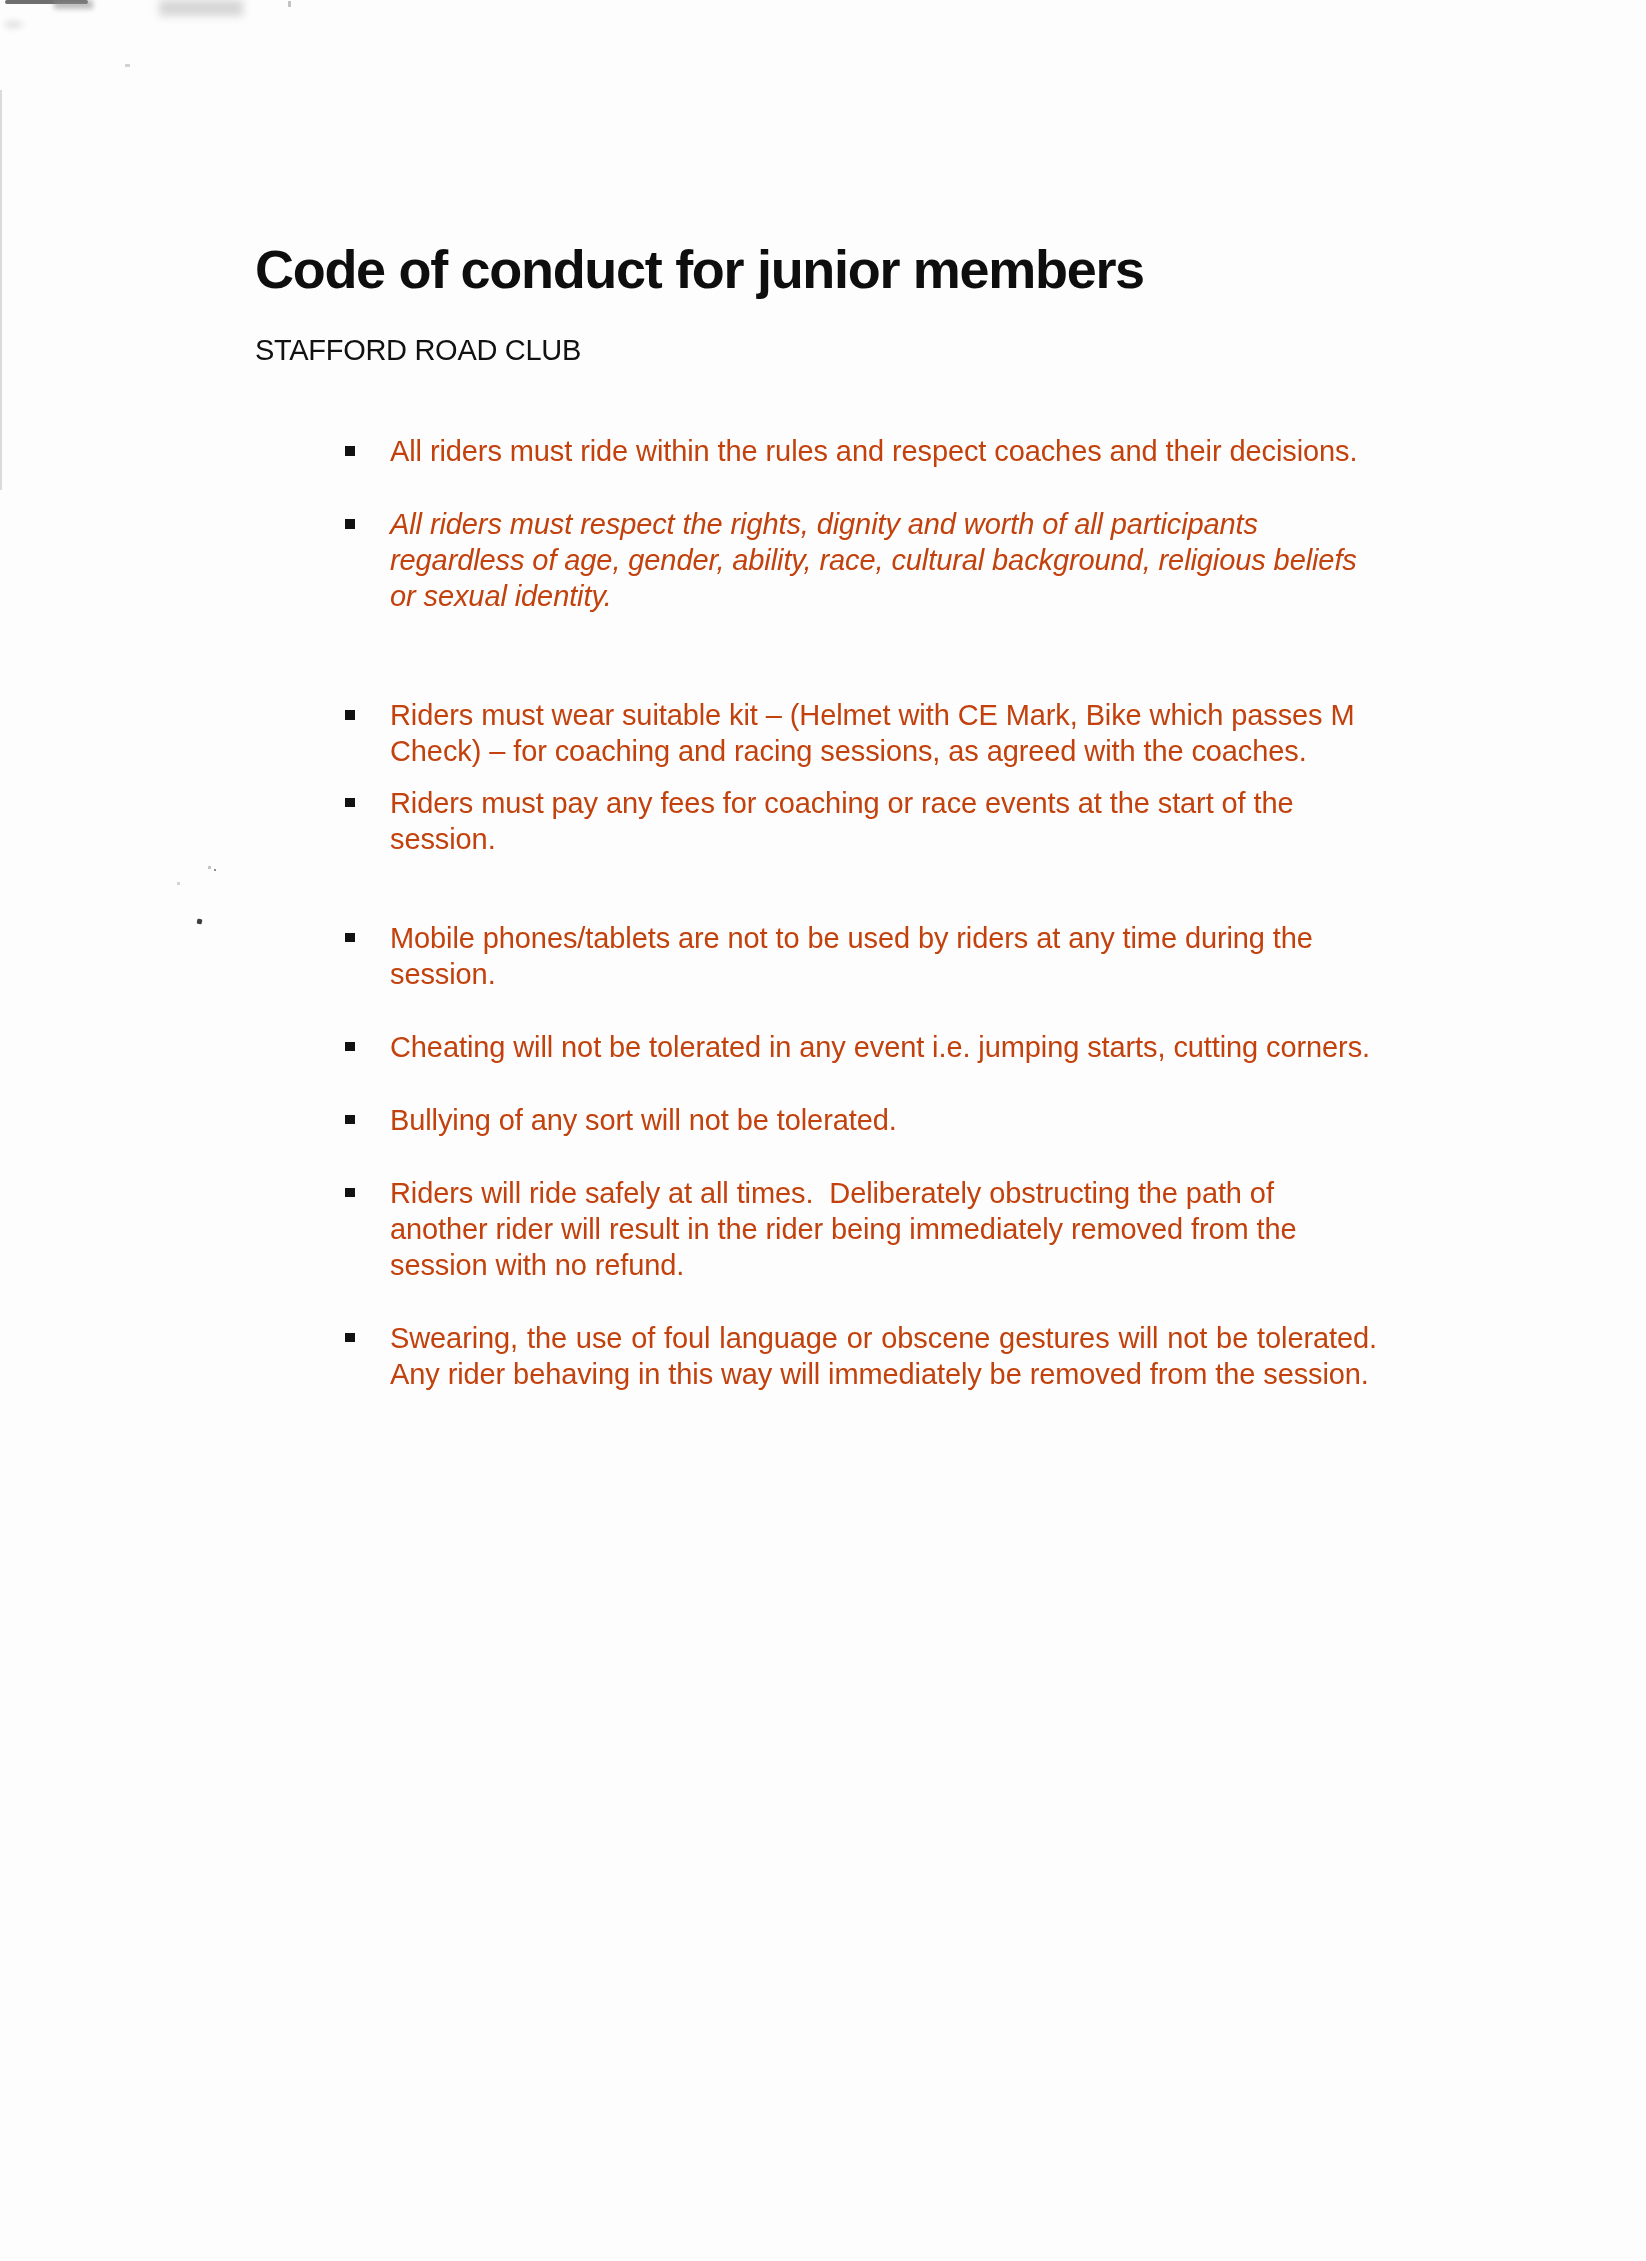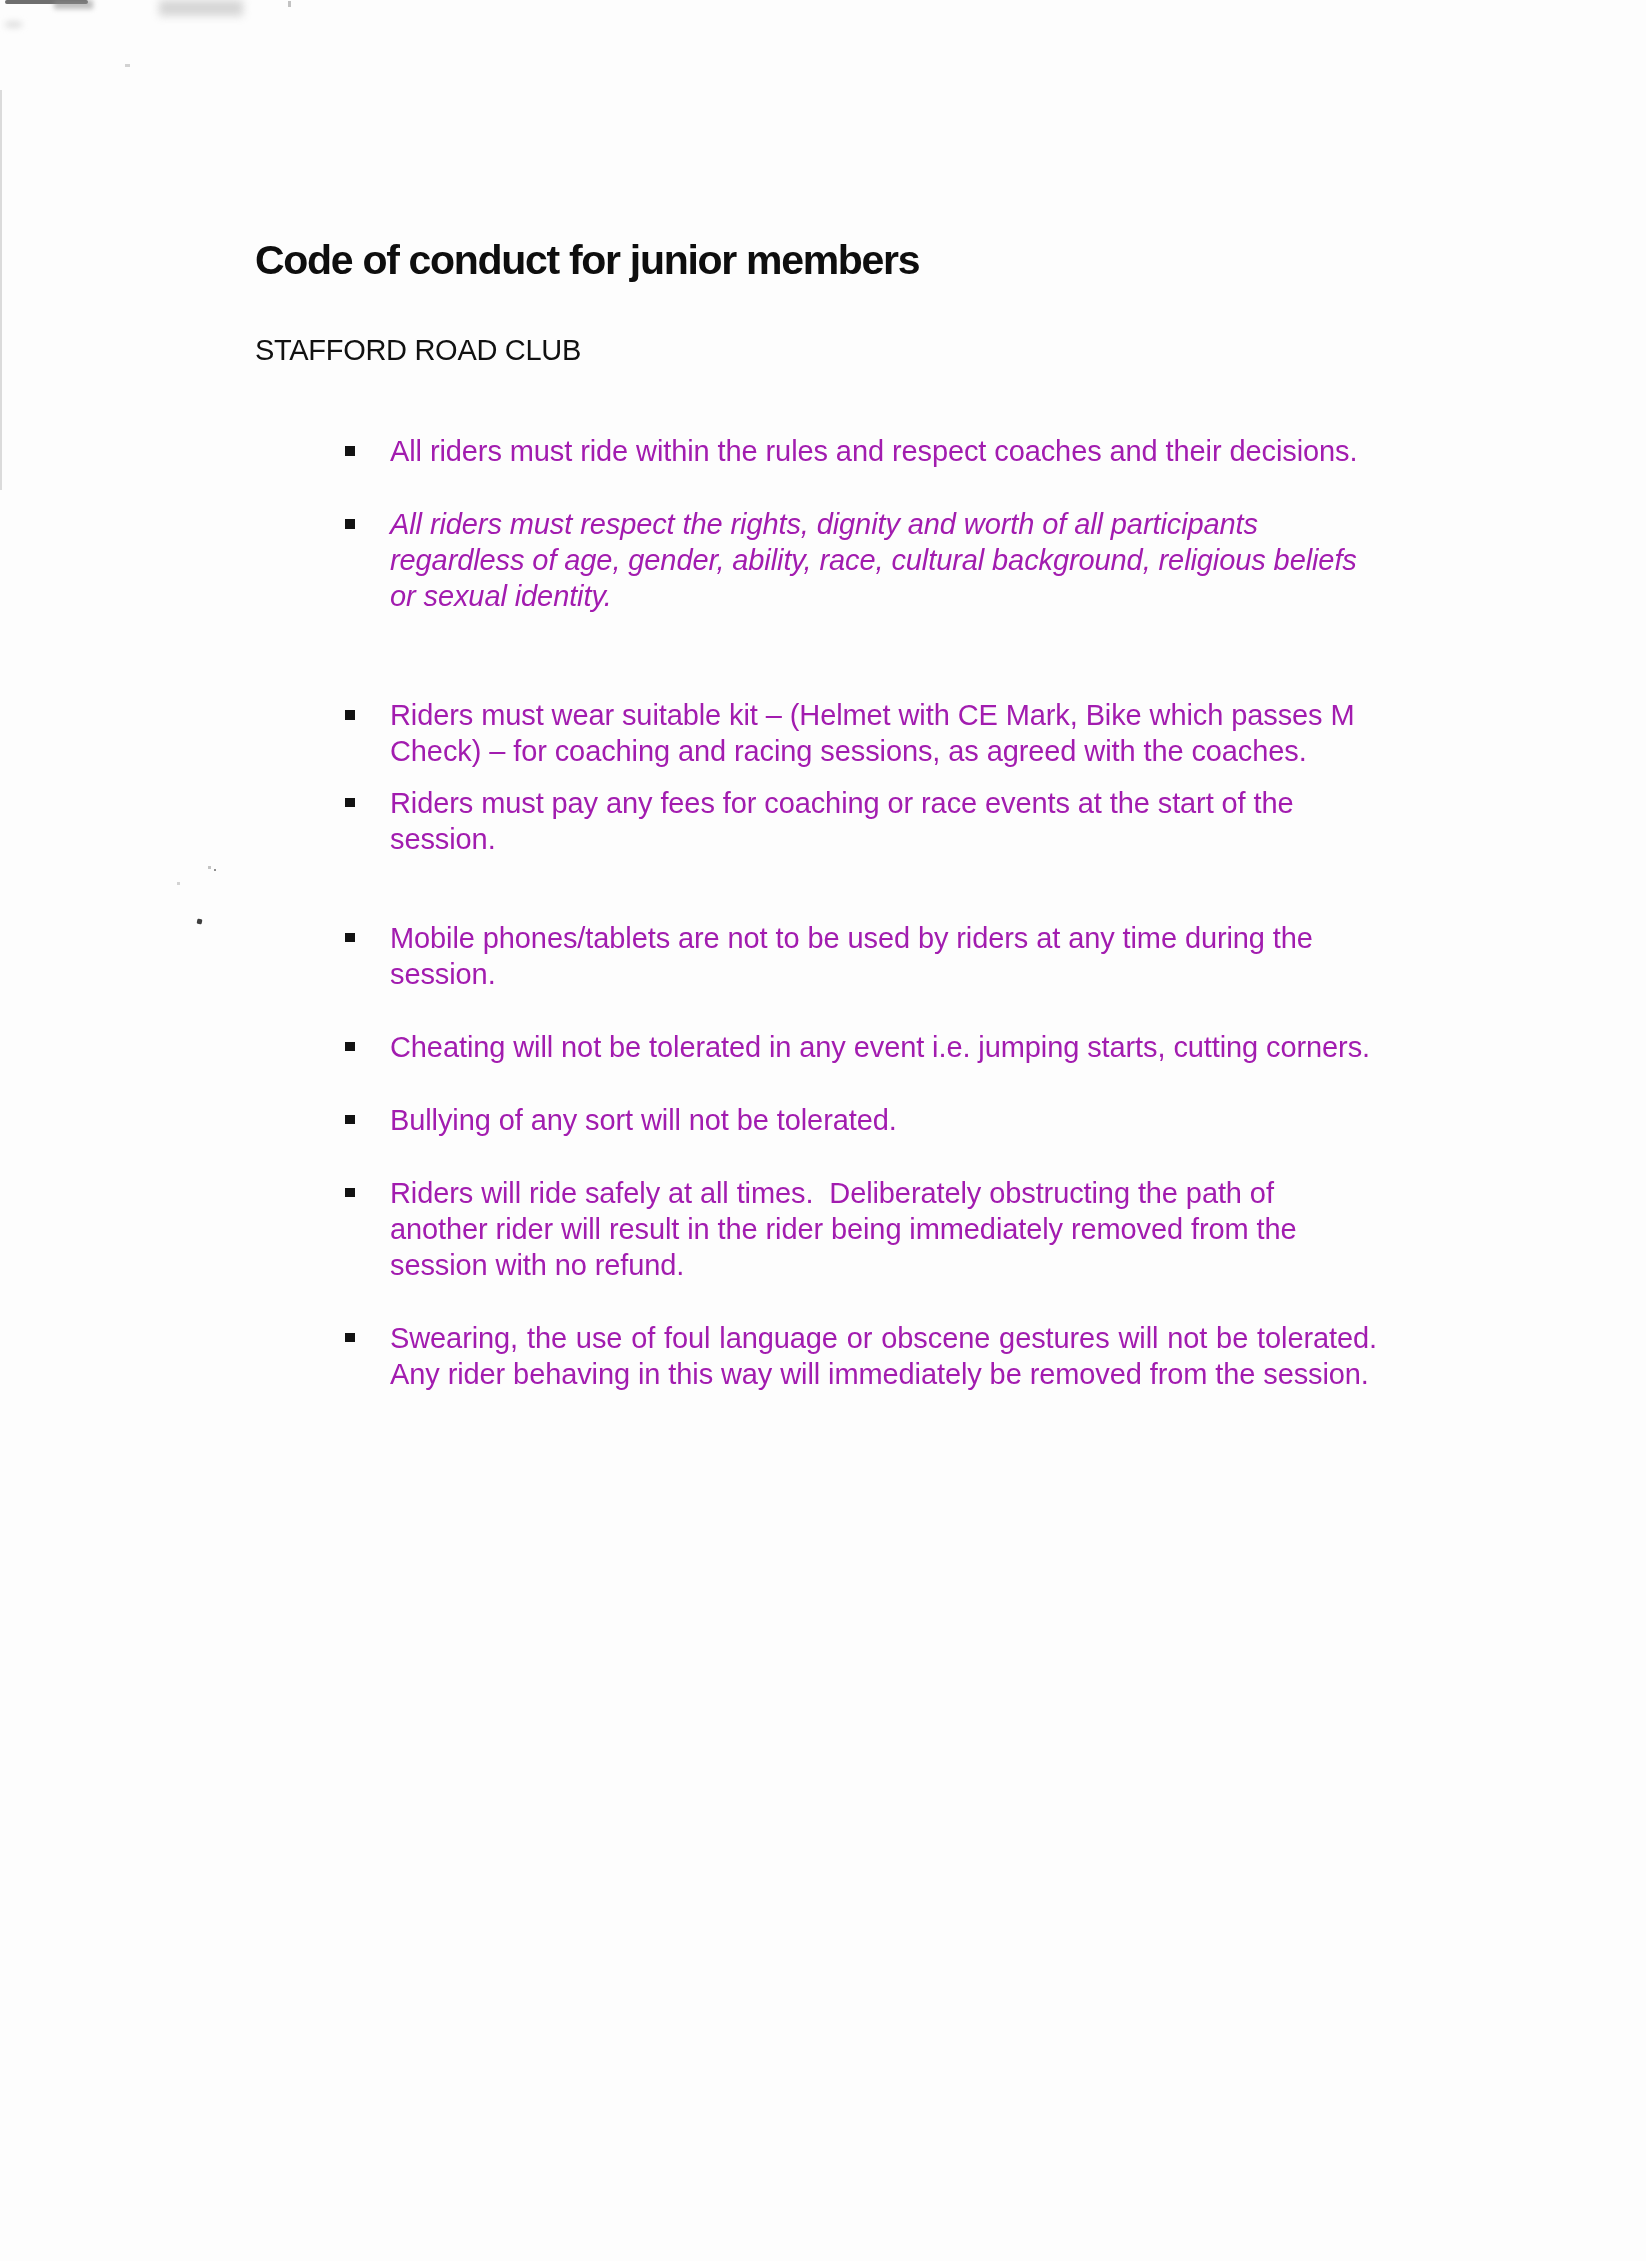--- a/index.html
+++ b/index.html
@@ -67,21 +67,21 @@
   }
   .a-speck-5 {
     left: 214px; top: 869px; width: 1.9px; height: 1.9px;
     background: #444444; opacity: .6;
   }
 
   
   .doc-title {
     position: absolute;
     left: 255px; top: 209px;
-    font-size: 41px; line-height: 49px;
+    font-size: 54px; line-height: 49px;
     font-weight: bold;
     letter-spacing: -1.3px;
     color: #0e0e0e;
     white-space: nowrap;
   }
   .doc-subtitle {
     position: absolute;
     left: 255px; top: 308px;
     font-size: 29px; line-height: 36px;
     font-weight: normal;
@@ -114,21 +114,21 @@
     position: absolute;
     left: 0; top: 13px;
     width: 9.7px; height: 9.7px;
     background: #121212;
   }
   .rule-text {
     display: block;
     width: 987px;
     font-size: 29px;
     line-height: 36px;
-    color: #a21caf;
+    color: #c2410c;
     letter-spacing: -0.1px;
     white-space: pre-wrap;
   }
 </style>
 </head>
 <body>
 
 <div class="sheet">
 
   <div class="artifact a-top-streak"></div>

